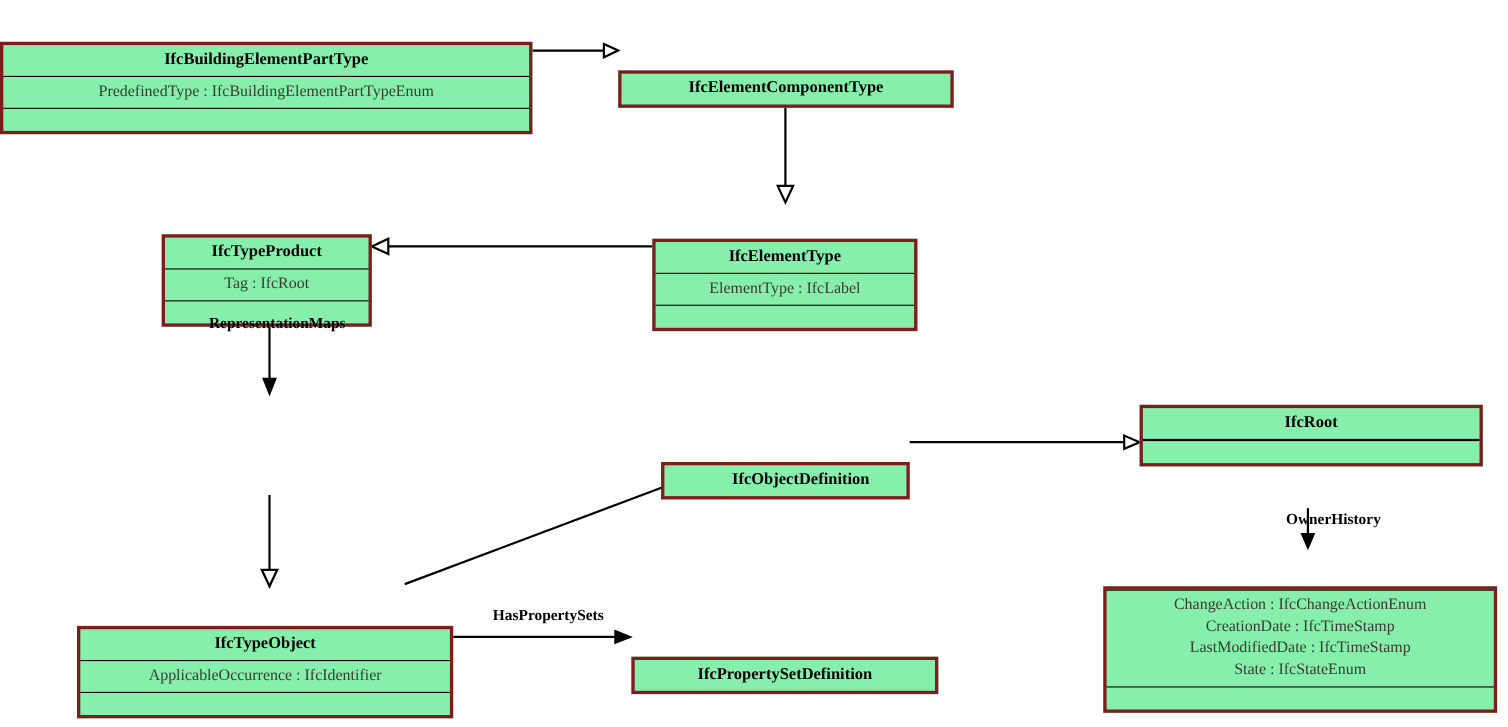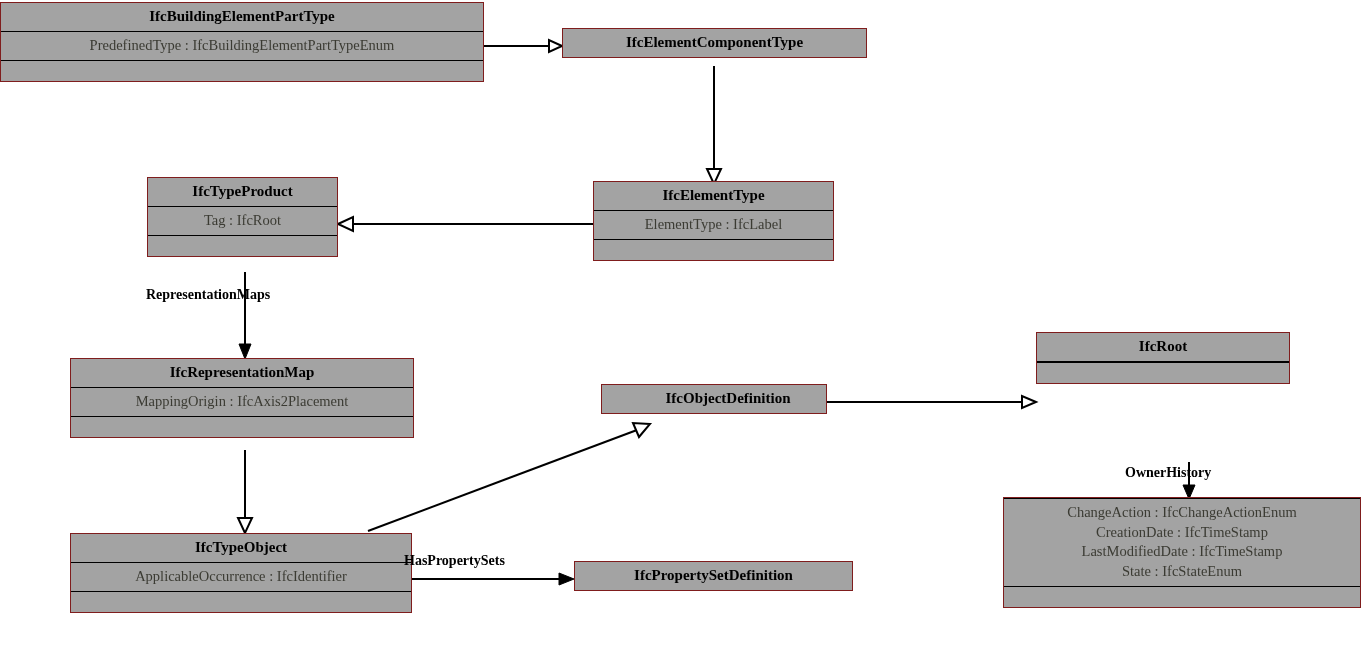--- a/index.html
+++ b/index.html
@@ -19,23 +19,24 @@
     position: absolute;
     left: 0;
     top: 0;
     width: 1371px;
     height: 661px;
     pointer-events: none;
   }
   .uml-class {
     position: absolute;
     box-sizing: border-box;
-    background: #a3a3a3;
-    border: 1px solid #7f1d1d;
+    background: #86efac;
+    border: 3px solid #7f1d1d;
     z-index: 2;
+    margin-top: 36px;
   }
   .uml-name {
     font-weight: bold;
     font-size: 15px;
     text-align: center;
     color: #000000;
     padding: 5px 8px 6px 8px;
     line-height: 1.1;
     white-space: nowrap;
   }
@@ -60,20 +61,21 @@
   }
   .edge-label {
     position: absolute;
     font-family: "Liberation Serif", "DejaVu Serif", serif;
     font-weight: bold;
     font-size: 14px;
     color: #000000;
     white-space: nowrap;
     z-index: 3;
     background: transparent;
+    margin-left: 44px;
   }
 </style>
 </head>
 <body>
 
 <div id="diagram-canvas">
 
   <svg id="edge-layer" viewBox="0 0 1371 661" width="1371" height="661" xmlns="http://www.w3.org/2000/svg">
 
     <g>
@@ -149,35 +151,26 @@
   <div class="uml-class" style="left:593px; top:181px; width:241px;">
     <div class="uml-name">IfcElementType</div>
     <div class="uml-divider"></div>
     <div class="uml-attrs">
       <div class="uml-attr">ElementType : IfcLabel</div>
     </div>
     <div class="uml-divider"></div>
     <div class="uml-ops"></div>
   </div>
 
-  <div class="uml-class" style="left:70px; top:358px; width:344px;">
-    <div class="uml-name">IfcRepresentationMap</div>
-    <div class="uml-divider"></div>
-    <div class="uml-attrs">
-      <div class="uml-attr">MappingOrigin : IfcAxis2Placement</div>
-    </div>
-    <div class="uml-divider"></div>
-    <div class="uml-ops"></div>
-  </div>
 
   <div class="uml-class" style="left:601px; top:384px; width:226px;padding-left:28px;">
     <div class="uml-name">IfcObjectDefinition</div>
   </div>
 
-  <div class="uml-class" style="left:1036px; top:332px; width:254px;">
+  <div class="uml-class" style="left:1036px; top:332px; width:312px;">
     <div class="uml-name">IfcRoot</div>
     <div class="uml-divider"></div>
     <div class="uml-divider"></div>
     <div class="uml-ops"></div>
   </div>
 
   <div class="uml-class" style="left:1003px; top:497px; width:358px;">
     <div class="uml-divider"></div>
     <div class="uml-attrs">
       <div class="uml-attr">ChangeAction : IfcChangeActionEnum</div>

